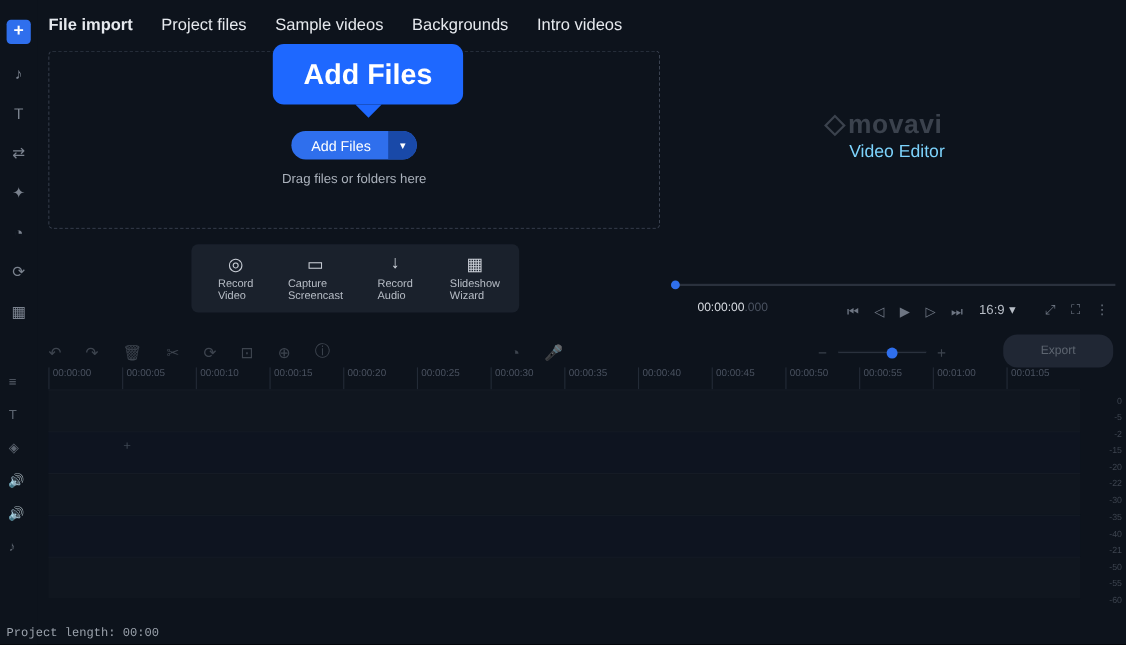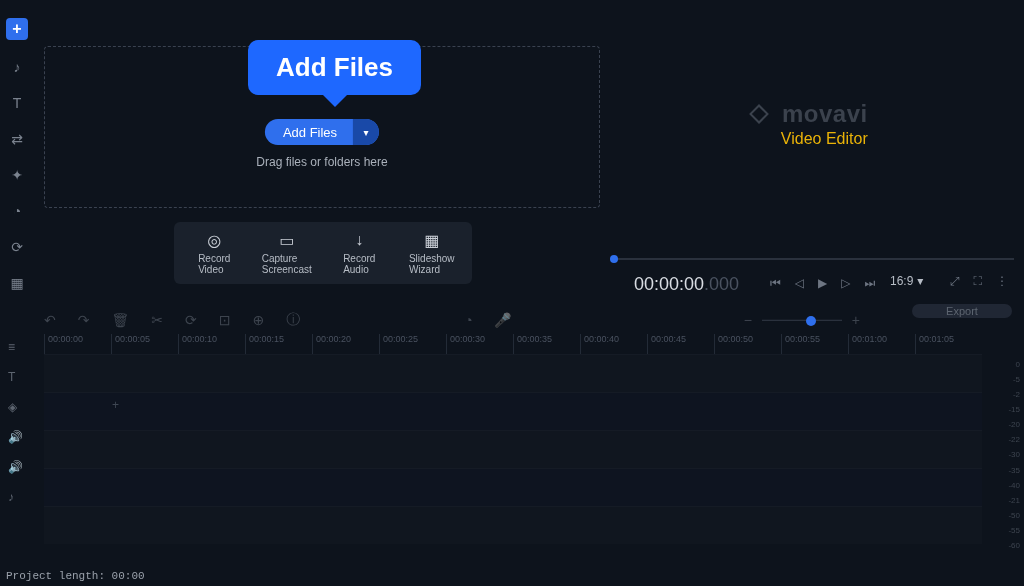--- a/index.html
+++ b/index.html
@@ -21,42 +21,42 @@
   .addfiles .lbl{ padding:0 16px 0 18px;}
   .addfiles .drop{ background:#1949a8; width:26px; height:26px; display:flex; align-items:center; justify-content:center; font-size:10px;}
   .draghint{ position:absolute; left:50%; top:108px; transform:translateX(-50%); font-size:12px; color:#aab1bb;}
   
   .actions { position:absolute; left:174px; top:222px; width:298px; height:62px; background:#1a212c; border-radius:6px; display:flex; justify-content:space-around; align-items:center; padding:6px 4px;}
   .action { display:flex; flex-direction:column; align-items:center; gap:4px; cursor:pointer; width:70px;}
   .action .ico{ color:#c9ced6; font-size:16px; height:18px; display:flex; align-items:center; justify-content:center;}
   .action .albl{ font-size:10px; line-height:11px; color:#b7bdc6;}
   
   .watermark { position:absolute; left:752px; top:100px; color:#3b424d; text-align:left;}
-  .watermark .brand{ font-size:24px; font-weight:700; letter-spacing:0.5px; display:flex; align-items:center; gap:16px;}
+  .watermark .brand{ font-size:24px; font-weight:700; letter-spacing:0.5px; display:flex; align-items:center; gap:5px;}
   .watermark .brand .diam{ width:14px; height:14px; border:2px solid #3b424d; transform:rotate(45deg);}
-  .watermark .sub{ font-size:16px; color:#eab308; margin-top:2px; margin-left:20px;text-align:right;}
+  .watermark .sub{ font-size:16px; color:#7dd3fc; margin-top:2px; margin-left:20px;text-align:right;}
   
   .preview { position:absolute; left:610px; top:254px; width:404px; height:42px; }
   .progressline{ position:absolute; left:0; top:4px; width:100%; height:2px; background:#2a313d;}
   .playhead-dot{ position:absolute; left:0; top:1px; width:8px; height:8px; border-radius:50%; background:#2f6fed;}
-  .timecode{ position:absolute; left:24px; top:20px; font-size:18px; color:#d9dde3;}
+  .timecode{ position:absolute; left:24px; top:20px; font-size:11px; color:#d9dde3;}
   .timecode .frac{ color:#4a5260;}
   .pctrls{ position:absolute; left:160px; top:22px; display:flex; gap:14px; color:#6d7582; font-size:12px;}
   .pctrls span{cursor:pointer;}
   .ratio{ position:absolute; left:280px; top:20px; font-size:12px; color:#b7bdc6; display:flex; align-items:center; gap:4px; cursor:pointer;}
   .rightmini{ position:absolute; left:340px; top:20px; display:flex; gap:14px; color:#6d7582; font-size:12px;}
   .rightmini span{cursor:pointer;}
   
   .ttoolbar{ position:absolute; left:44px; top:307px; width:968px; height:26px; display:flex; align-items:center; gap:22px; color:#5d6570; font-size:14px;}
   .ttoolbar .spacer{ flex:1; }
   .tbtn{ cursor:pointer; opacity:0.6;}
   .zoom{ display:flex; align-items:center; gap:10px;}
   .zoom .track{ width:80px; height:2px; background:#2a313d; position:relative;}
   .zoom .thumb{ position:absolute; left:44px; top:-4px; width:10px; height:10px; border-radius:50%; background:#2f6fed;}
-  .exportpill{ position:absolute; right:12px; top:304px; width:100px; height:14px; border-radius:13px; background:#202734; display:flex; align-items:center; justify-content:center; font-size:11px; color:#5d6570; cursor:pointer;}
+  .exportpill{ position:absolute; right:12px; top:304px; width:100px; height:30px; border-radius:13px; background:#202734; display:flex; align-items:center; justify-content:center; font-size:11px; color:#5d6570; cursor:pointer;}
   
   .ruler{ position:absolute; left:44px; top:334px; width:938px; height:20px; display:flex; color:#4a5260; font-size:9px;}
   .ruler .tick{ flex:1; border-left:1px solid #232b37; padding-left:3px; white-space:nowrap; overflow:hidden;}
   
   .tsides{ position:absolute; left:8px; top:340px; display:flex; flex-direction:column; gap:16px; color:#5d6570; font-size:12px;}
   .tsides div{cursor:pointer;}
   
   .tracks{ position:absolute; left:44px; top:354px; width:938px; height:200px; }
   .track{ height:38px; border-top:1px solid #151b25; background:#10161f;}
   .track.dark{ background:#0e1420;}
@@ -74,20 +74,27 @@
     <div class="plus-btn">+</div>
     <div class="vtool">♪</div>
     <div class="vtool">T</div>
     <div class="vtool">⇄</div>
     <div class="vtool">✦</div>
     <div class="vtool">◔</div>
     <div class="vtool">⟳</div>
     <div class="vtool">▦</div>
   </div>
 
+  <div class="tabs">
+    <div class="tab active">File import</div>
+    <div class="tab">Project files</div>
+    <div class="tab">Sample videos</div>
+    <div class="tab">Backgrounds</div>
+    <div class="tab">Intro videos</div>
+  </div>
 
   <div class="tooltip">
     <span>Add Files</span>
     <div class="tail"></div>
   </div>
 
   <div class="dropzone">
     <div class="addfiles">
       <span class="lbl">Add Files</span>
       <span class="drop">▾</span>

